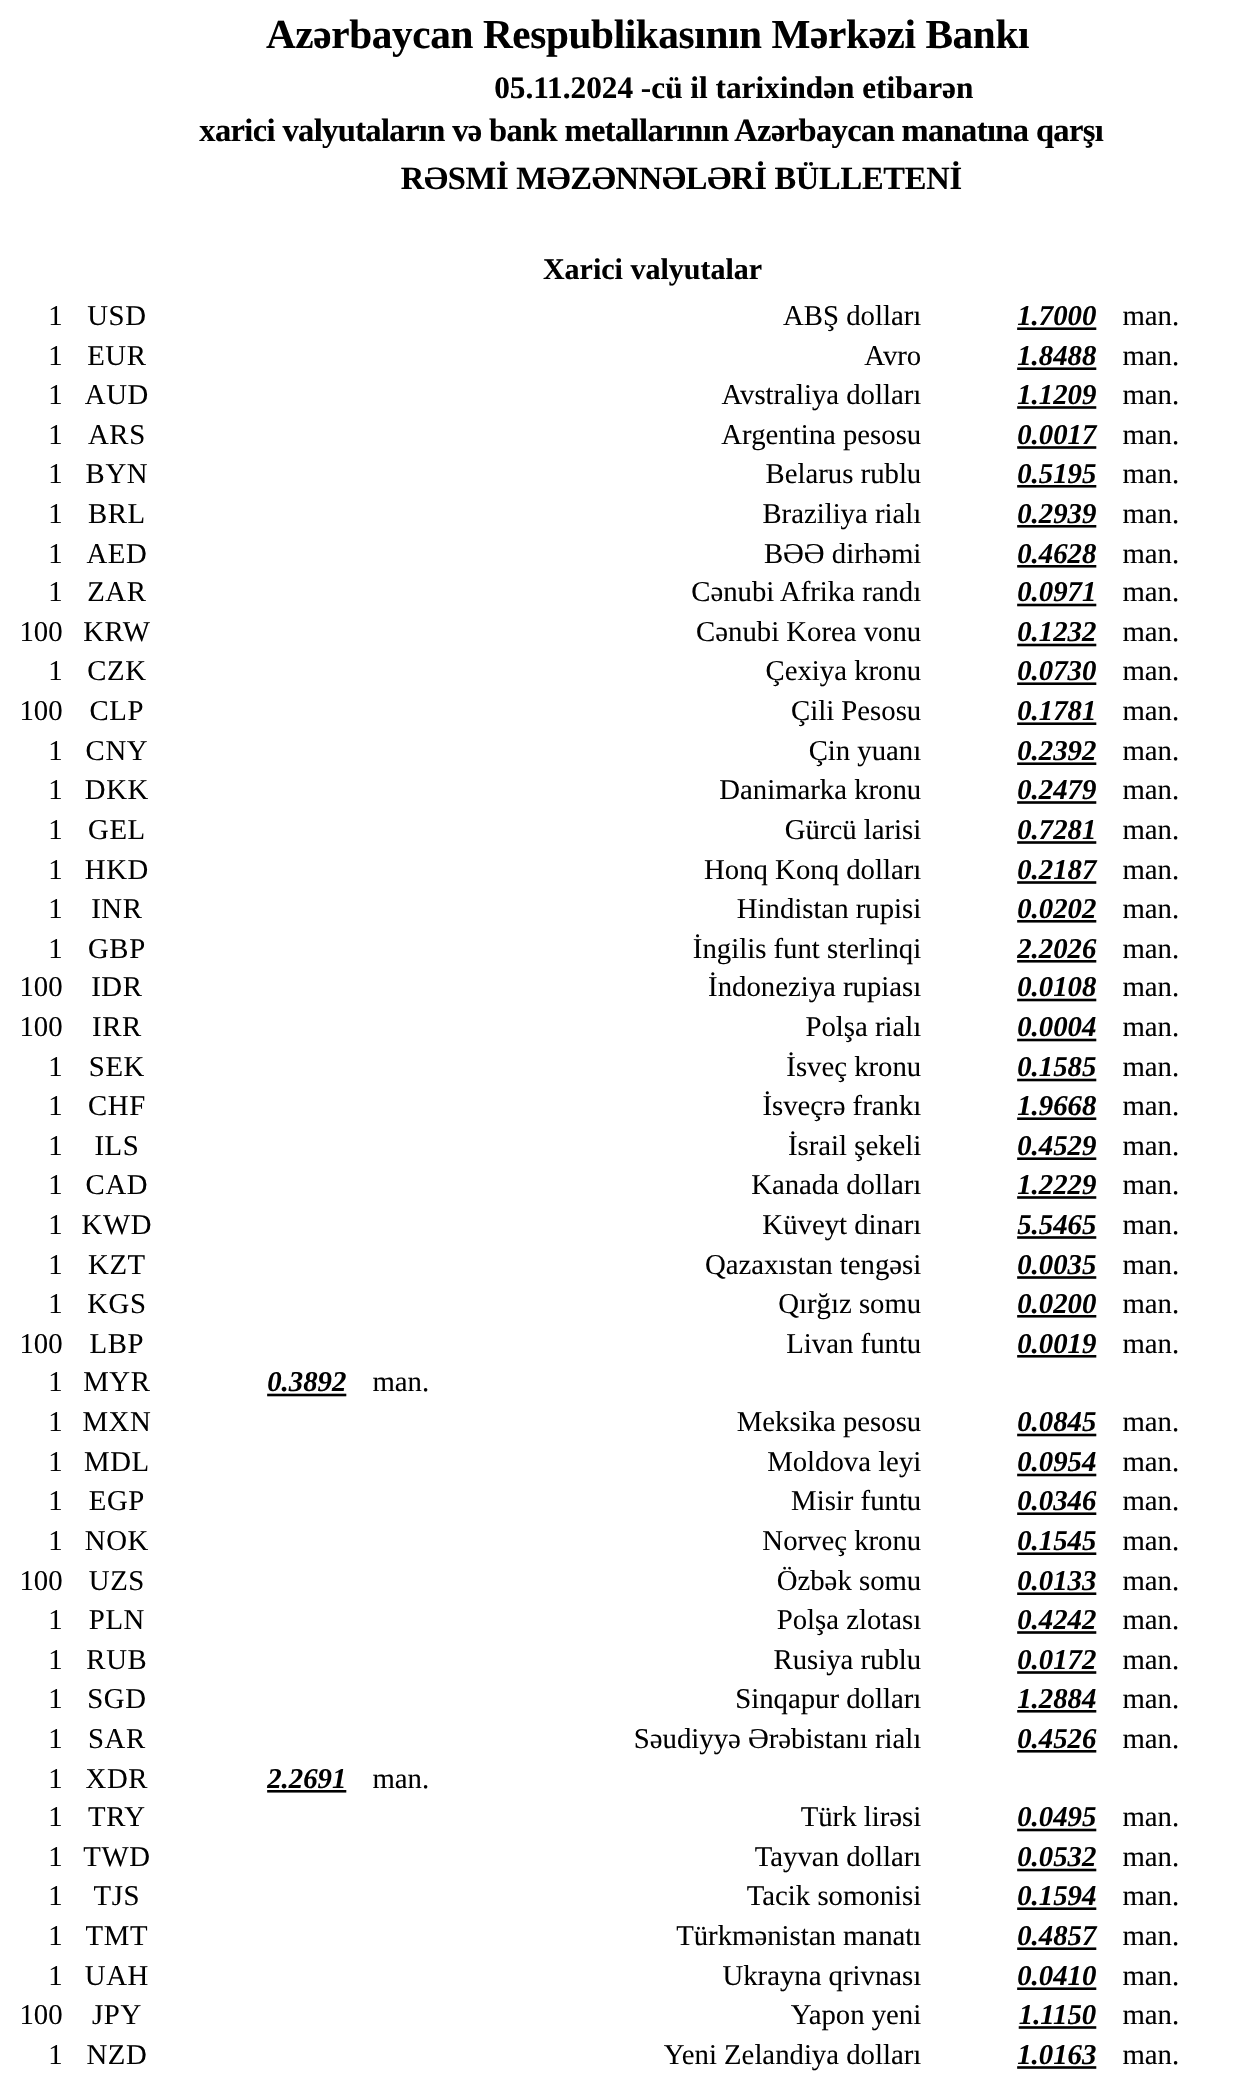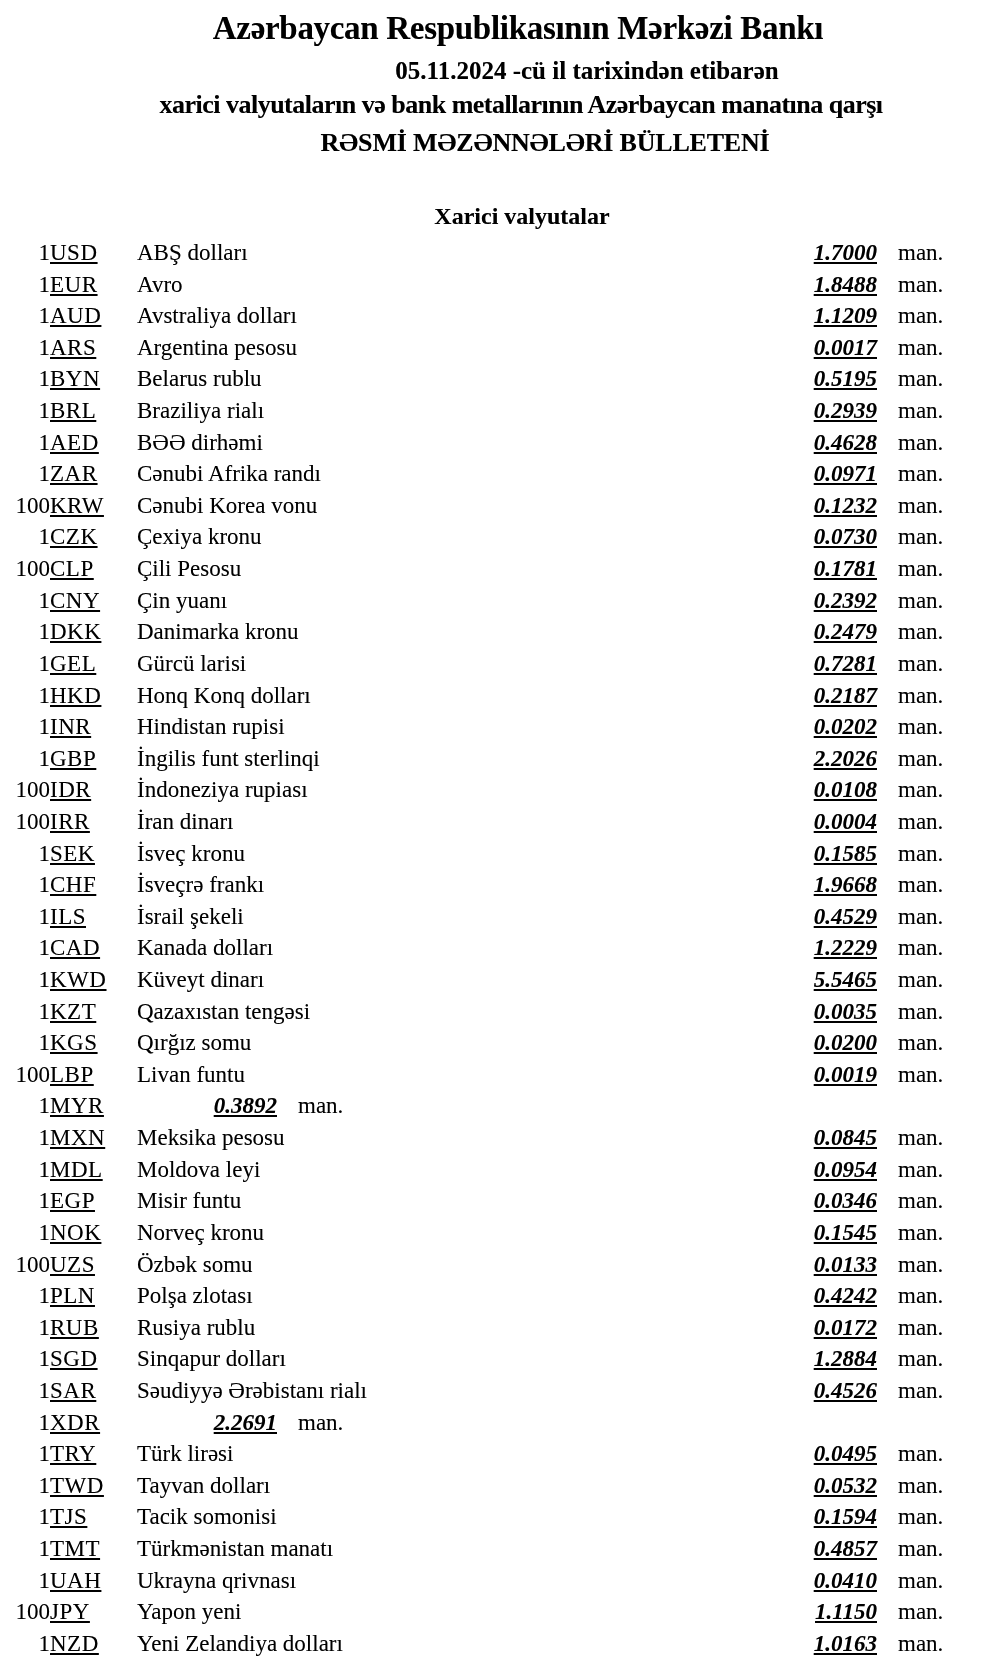--- a/index.html
+++ b/index.html
@@ -35,22 +35,22 @@
   .row {
     display: flex;
     height: 31.62px;
     line-height: 31.62px;
     font-size: 23px;
     white-space: nowrap;
     text-shadow: 0 0 0.5px rgba(0,0,0,0.3);
   }
   .cell { overflow: visible; }
   .qty  { width: 50px;  text-align: right; }
-  .code { width: 87px;  text-align: left; letter-spacing: 0.5px; text-decoration: underline; }
-  .name { flex: 1;      text-align: left; }
+  .code { width: 87px;  text-align: center; letter-spacing: 0.5px; }
+  .name { flex: 1;      text-align: right; }
   .rate { width: 140px; text-align: right; font-weight: bold; font-style: italic; text-decoration: underline; }
   .unit { width: 123px; padding-left: 21px; box-sizing: border-box; text-align: left; }
 </style>
 </head>
 <body>
 
 <div class="page">
   <div class="hline t1">Azərbaycan Respublikasının Mərkəzi Bankı</div>
   <div class="hline t2">05.11.2024 -cü il tarixindən etibarən</div>
   <div class="hline t3">xarici valyutaların və bank metallarının Azərbaycan manatına qarşı</div>
@@ -180,21 +180,21 @@
       <div class="row">
     <div class="cell qty">100</div>
     <div class="cell code">IDR</div>
     <div class="cell name">İndoneziya rupiası</div>
     <div class="cell rate">0.0108</div>
     <div class="cell unit">man.</div>
   </div>
       <div class="row">
     <div class="cell qty">100</div>
     <div class="cell code">IRR</div>
-    <div class="cell name">İran dinarı</div>
+    <div class="cell name">Polşa rialı</div>
     <div class="cell rate">0.0004</div>
     <div class="cell unit">man.</div>
   </div>
       <div class="row">
     <div class="cell qty">1</div>
     <div class="cell code">SEK</div>
     <div class="cell name">İsveç kronu</div>
     <div class="cell rate">0.1585</div>
     <div class="cell unit">man.</div>
   </div>

